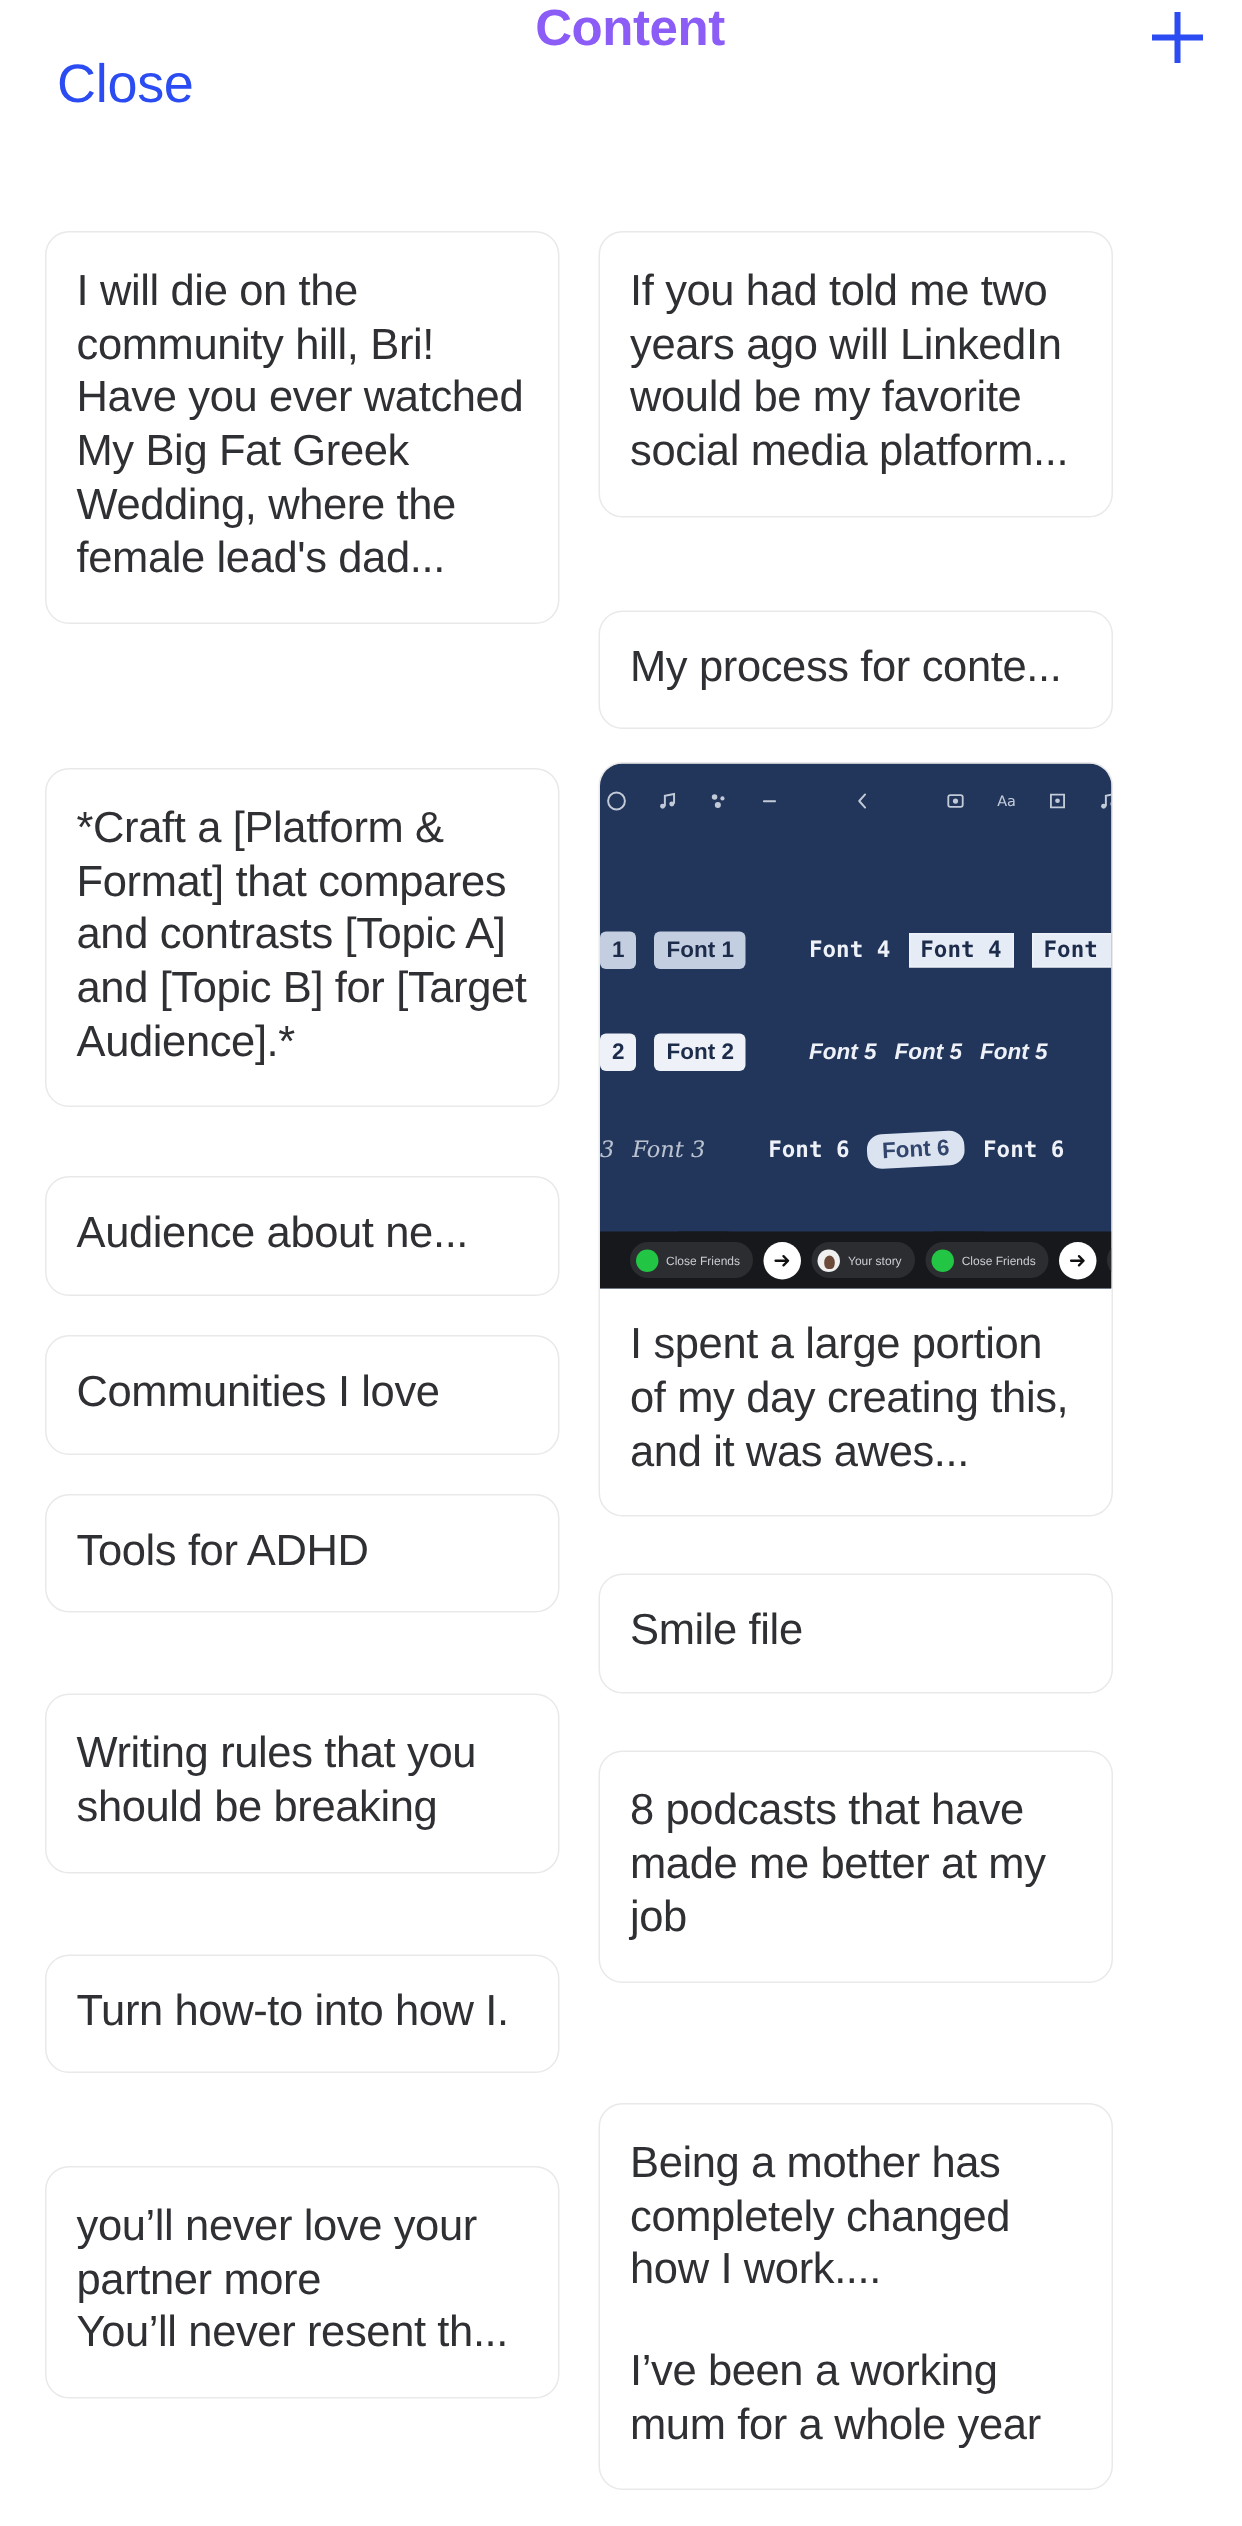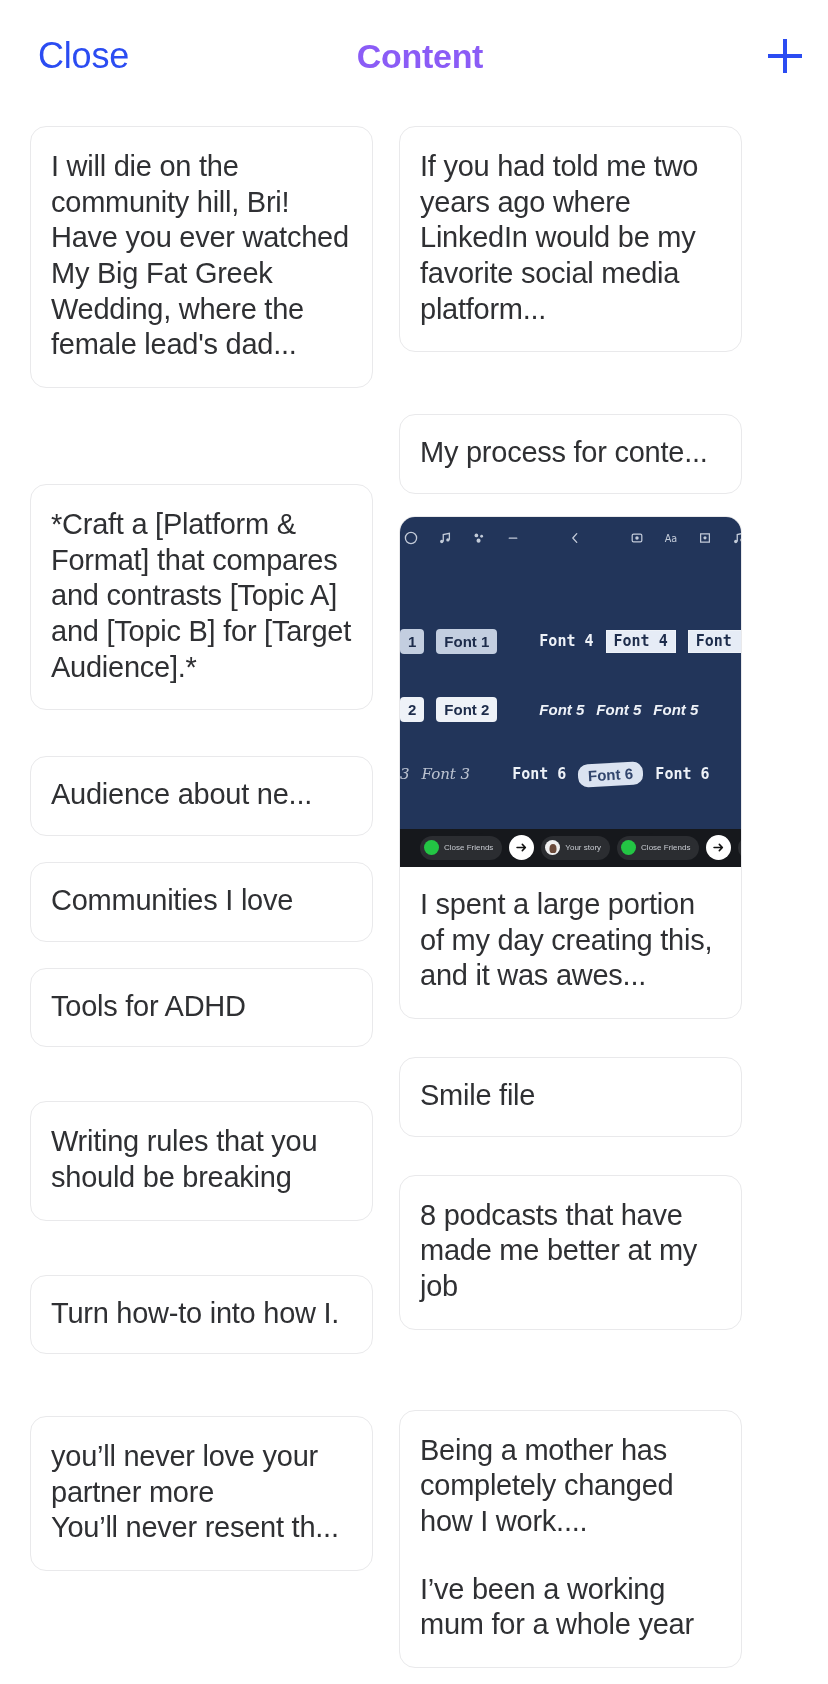--- a/index.html
+++ b/index.html
@@ -10,21 +10,20 @@
     background: #ffffff;
     font-family: "Liberation Sans", sans-serif;
     overflow: hidden;
   }
 
   
   .header {
     position: relative;
     height: 112px;
     display: flex;
-    align-items: center;
     justify-content: space-between;
     padding: 0 18px 0 38px;
     background: #ffffff;
   }
   .header-close {
     color: #2b4cf2;
     font-size: 36px;
     letter-spacing: -0.2px;
     line-height: 1;
     background: none;
@@ -59,20 +58,21 @@
   
   .board {
     display: flex;
     gap: 26px;
     padding: 14px 30px 0 30px;
   }
   .col {
     width: 343px;
     display: flex;
     flex-direction: column;
+    margin-top: 28px;
   }
 
   .card {
     background: #ffffff;
     border: 1.6px solid #e9e9eb;
     border-radius: 16px;
     padding: 22px 20px 24px 20px;
     font-size: 29px;
     line-height: 1.23;
     color: #2f3033;
@@ -124,21 +124,21 @@
     display: flex;
     align-items: center;
     gap: 16px;
     padding-left: 2px;
     color: #dfe5ef;
     font-size: 15px;
     opacity: .85;
   }
   .thumb-topbar .ic {
     display: inline-flex;
-    align-items: flex-start;
+    align-items: flex-end;
     justify-content: center;
     width: 18px; height: 18px;
     flex: none;
   }
   .thumb-topbar .gap { width: 12px; flex: none; }
 
   .font-row {
     position: absolute;
     left: 0; right: 0;
     display: flex;
@@ -303,21 +303,21 @@
 
     <div class="card">
       <p class="pre" style="white-space:pre-line">you’ll never love your partner more
 You’ll never resent th...</p>
     </div>
 
   </div>
 
   <div class="col">
 
-    <div class="card">If you had told me two years ago where LinkedIn would be my favorite social media platform...</div>
+    <div class="card">If you had told me two years ago will LinkedIn would be my favorite social media platform...</div>
 
     <div class="spacer-62"></div>
 
     <div class="card compact">My process for conte...</div>
 
     <div class="spacer-22"></div>
 
     <div class="media-card">
       <div class="media-thumb">
 

